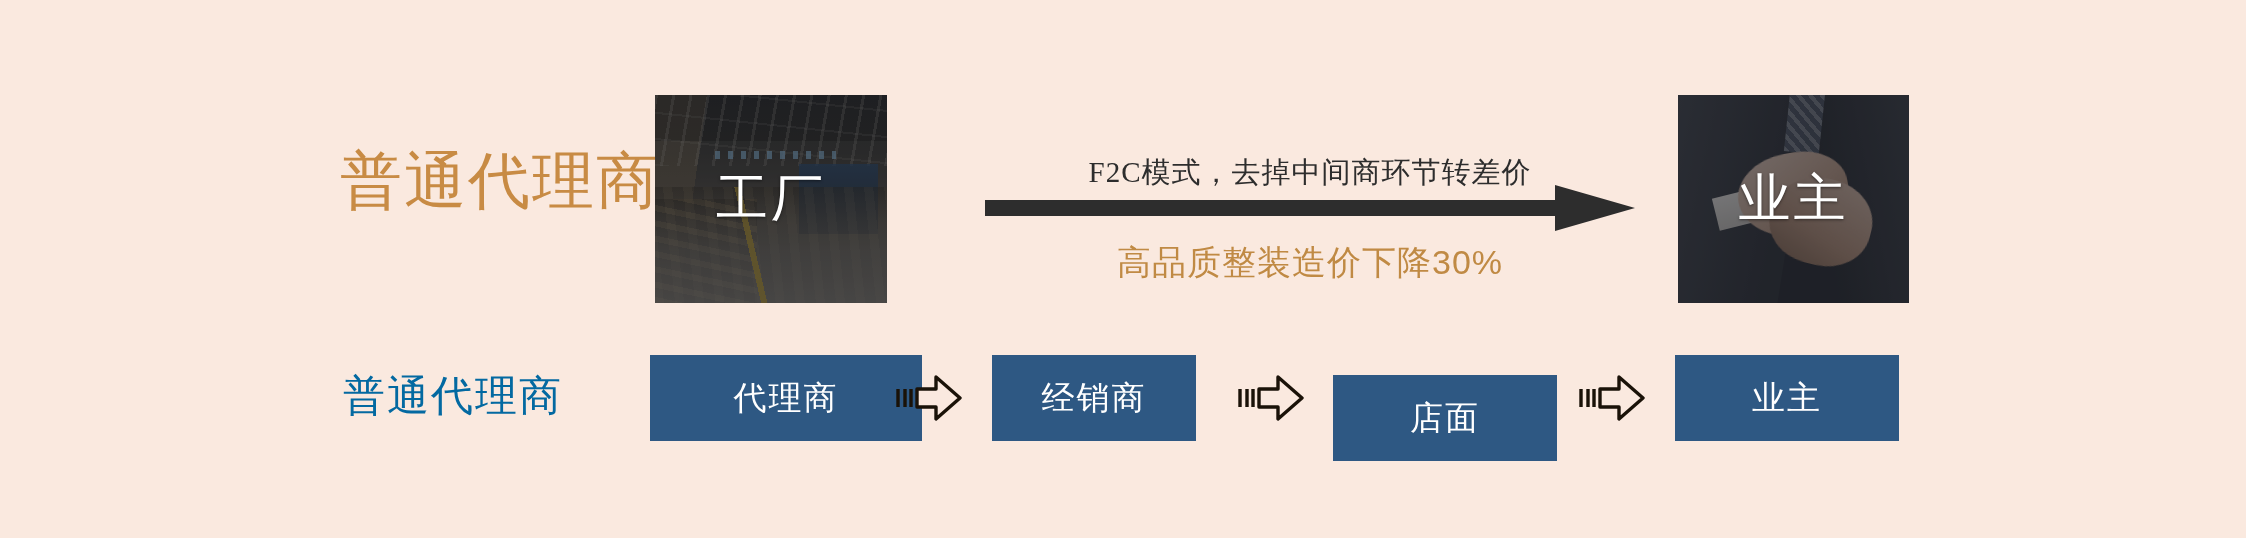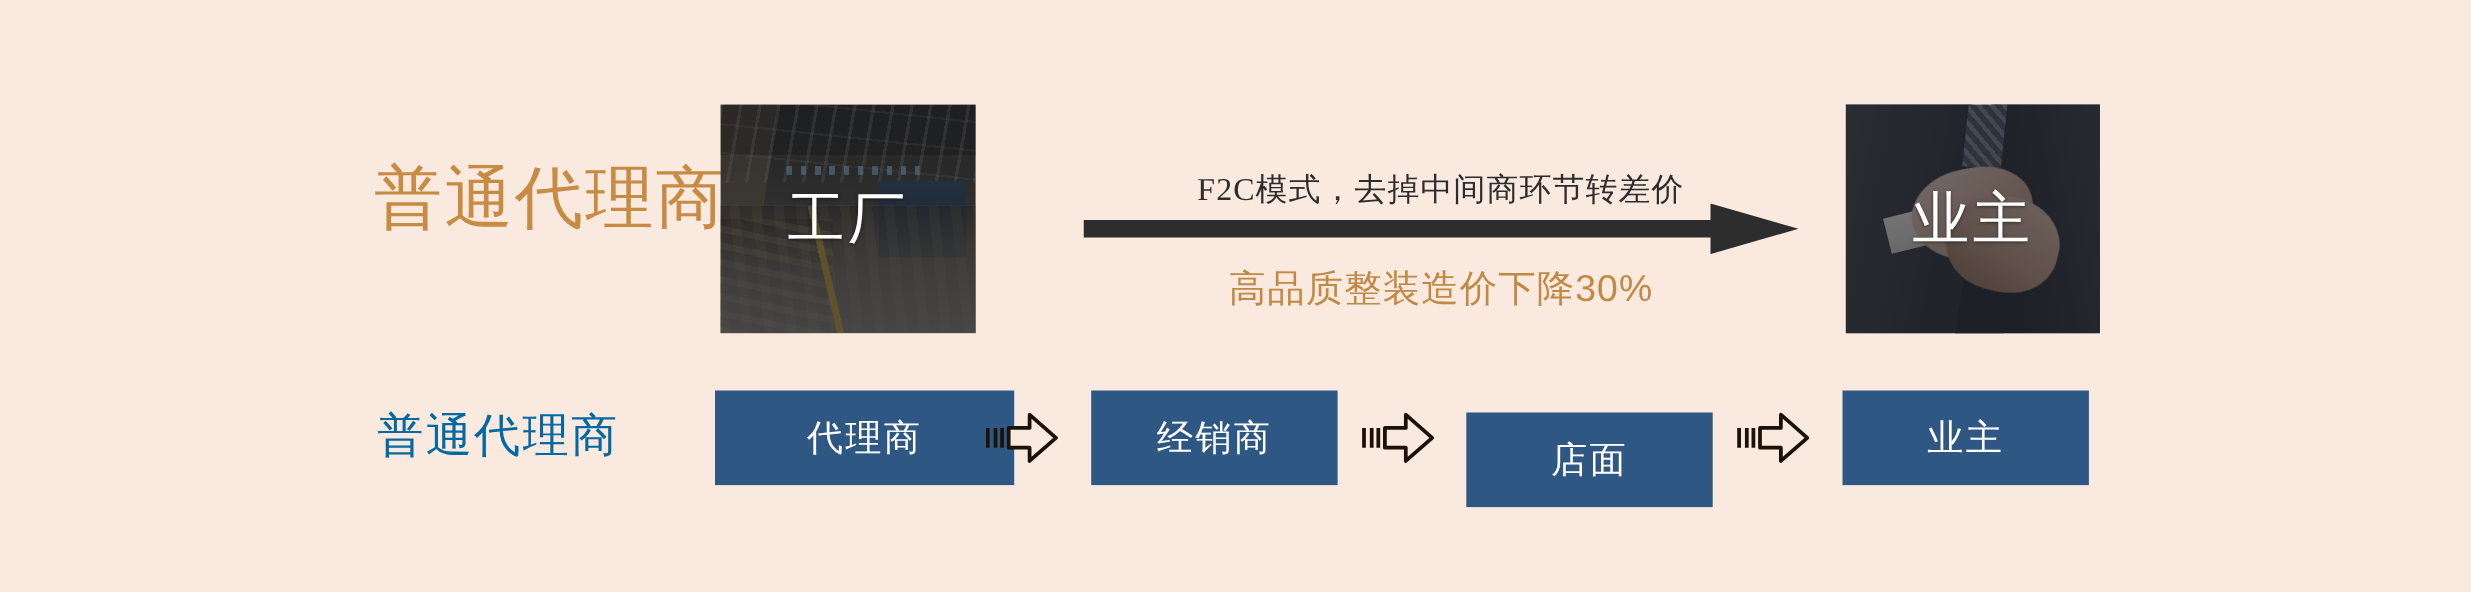--- a/index.html
+++ b/index.html
@@ -139,21 +139,21 @@
     font-size:42px; color:#0369a1; letter-spacing:2px;
     white-space:nowrap; font-weight:400;
   }
   .chip{
     position:absolute; top:355px; height:86px;
     background:#2E5883;
     display:flex; align-items:center; justify-content:center;
     color:#ffffff; font-size:33px; letter-spacing:2px;
   }
   #chip-0{ left:650px;  width:272px; }
-  #chip-1{ left:992px;  width:224px; }
+  #chip-1{ left:992px;  width:204px; }
   #chip-2{ left:1333px; width:224px;margin-top:20px; }
   #chip-3{ left:1675px; width:224px; }
 
   .flow{
     position:absolute; top:372px; width:66px; height:52px;
   }
   #flow-0{ left:896px;  }
   #flow-1{ left:1238px; }
   #flow-2{ left:1579px; }
 </style>

